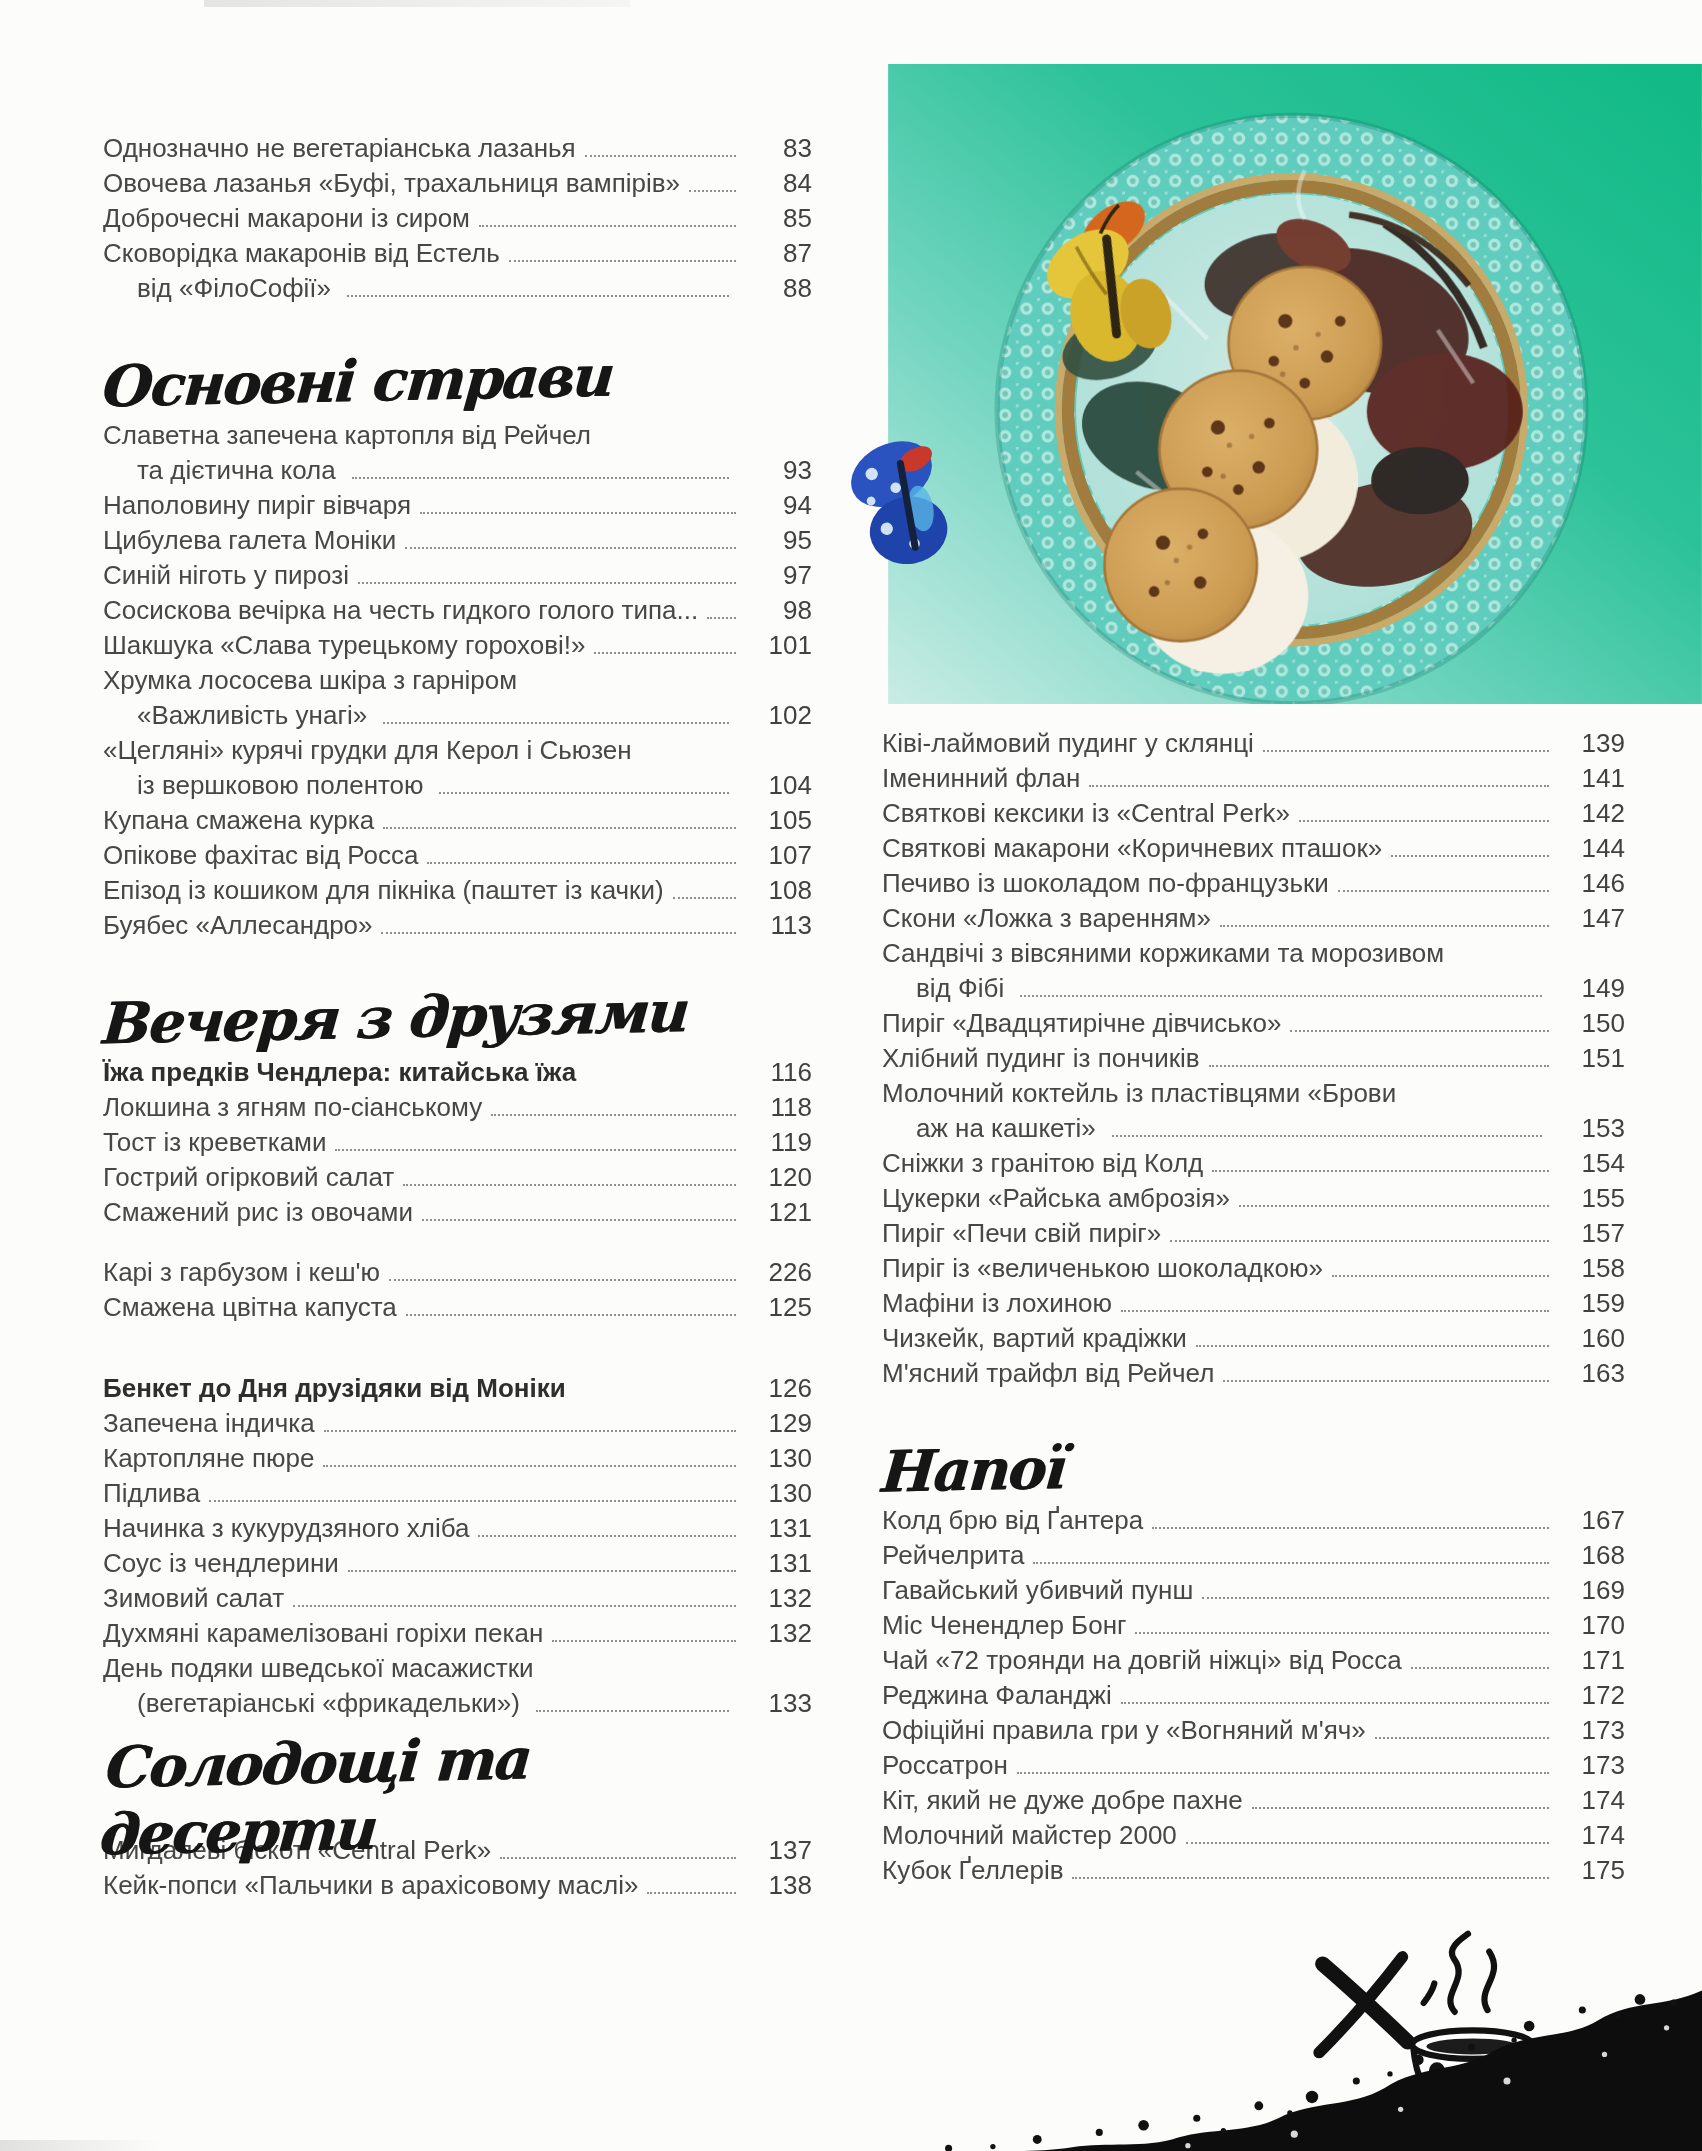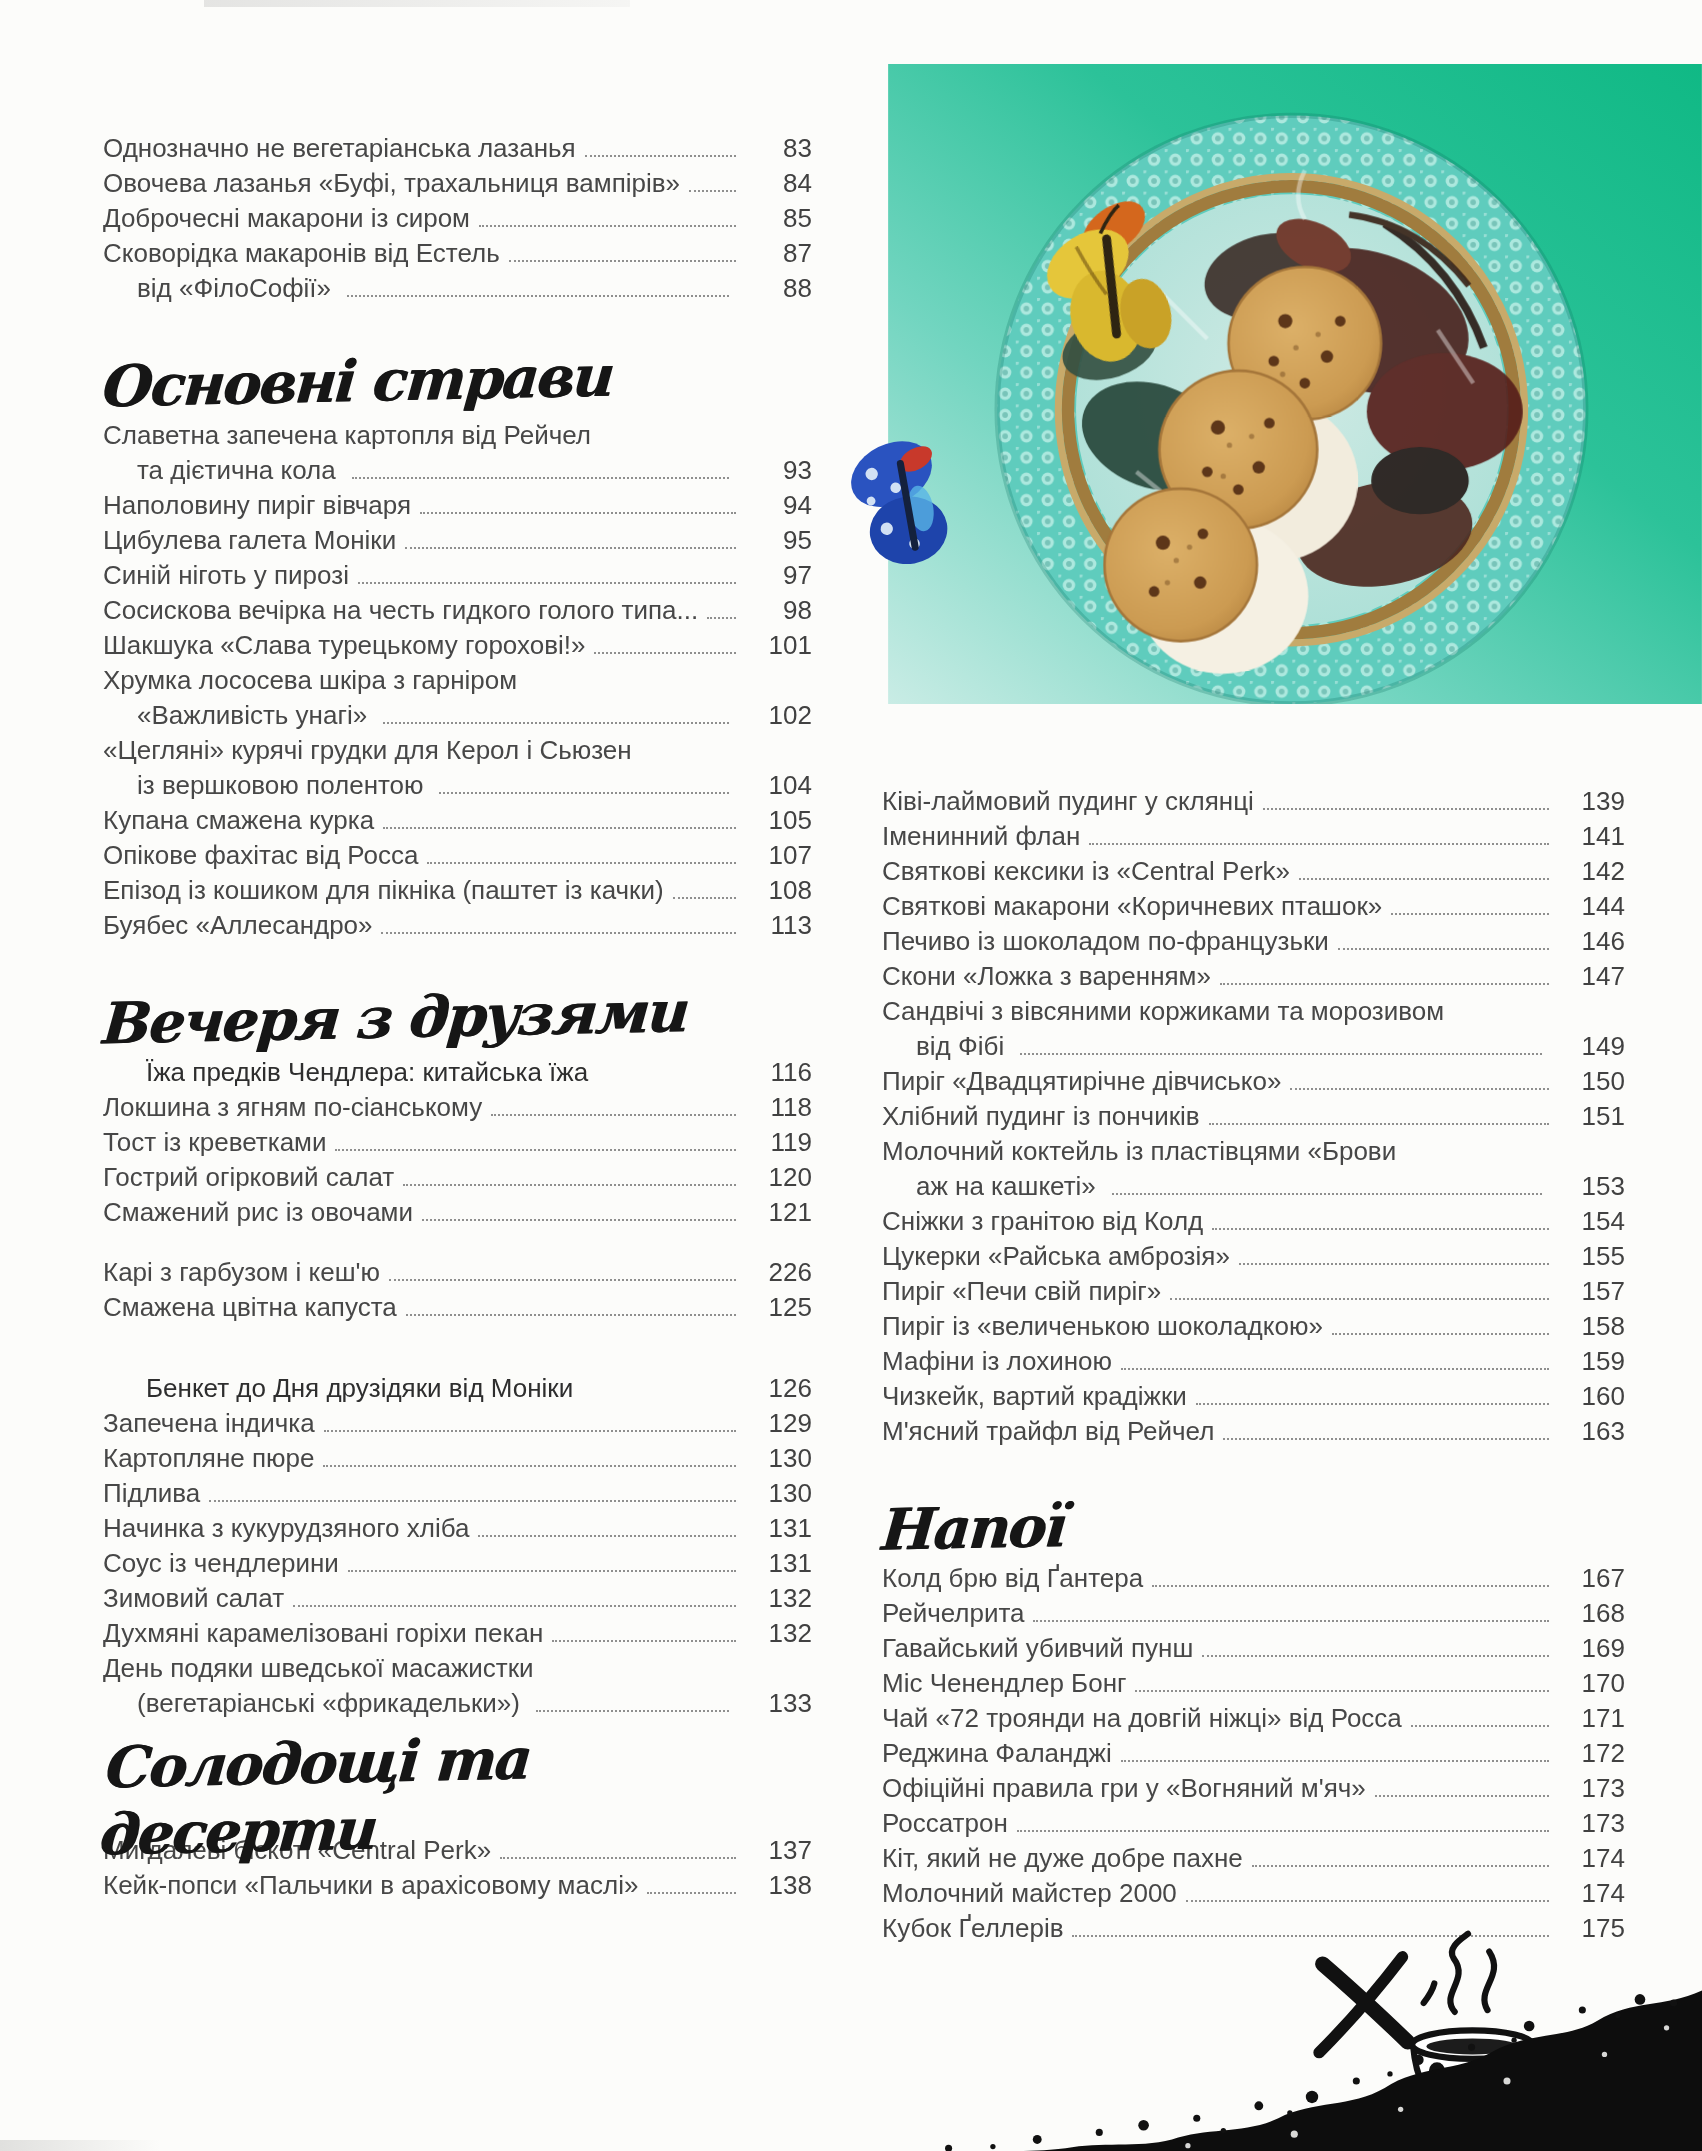--- a/index.html
+++ b/index.html
@@ -4,25 +4,25 @@
 <style>
   html,body{margin:0;padding:0;}
   body{
     width:1702px;height:2152px;position:relative;overflow:hidden;
     background:#fcfcfa;
     font-family:"Liberation Sans",sans-serif;
     color:#454545;
   }
   .col{position:absolute;}
   .col-left{left:103px;top:131px;width:709px;}
-  .col-right{left:882px;top:784px;width:743px;}
+  .col-right{left:882px;top:726px;width:743px;}
 
   .row{display:flex;align-items:baseline;height:35px;line-height:35px;font-size:26px;}
   .row .t{white-space:nowrap;color:#474747;}
-  .row.subheader .t{font-weight:normal;color:#2e2e2e;margin-left:43px;}
+  .row.subheader .t{font-weight:bold;color:#2e2e2e;}
   .row .dots{flex:1;min-width:7px;border-bottom:2.7px dotted #7c7c7c;margin:0 8.9px 8px 8.9px;opacity:.85;}
   .row .spacer{flex:1;}
   .row .n{width:67px;text-align:right;color:#414141;flex:none;}
   .row.line2{padding-left:34px;gap:7px;}
 
   .script-h{
     height:80px;margin-top:32px;
     display:flex;align-items:center;
     font-family:"DejaVu Serif",serif;font-style:italic;font-weight:700;
     font-size:57px;color:#161616;letter-spacing:-1.8px;

